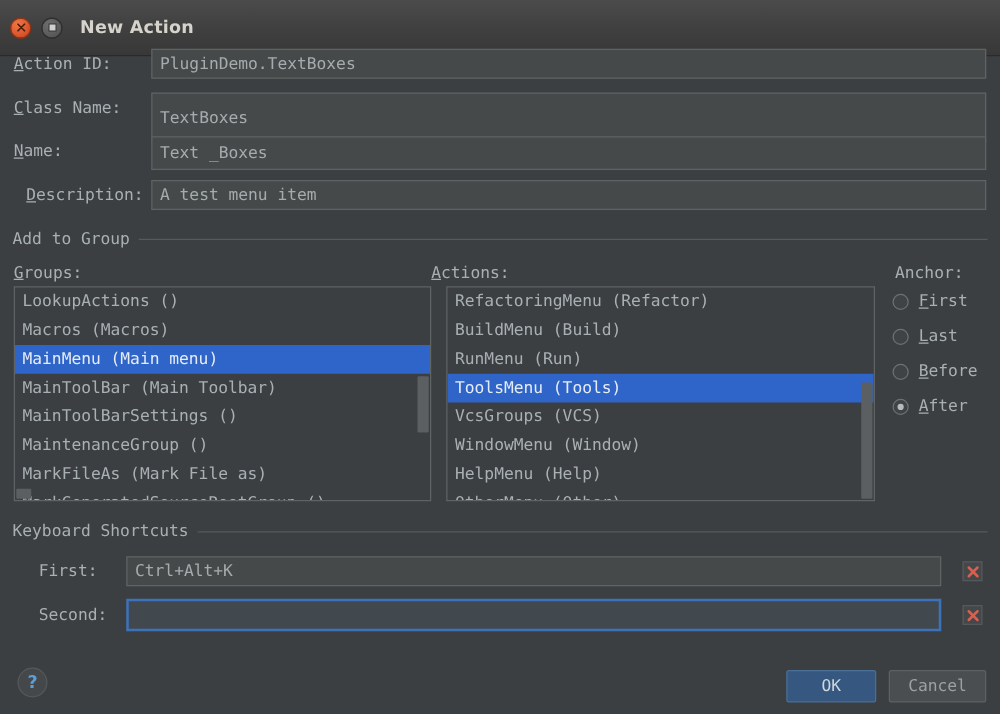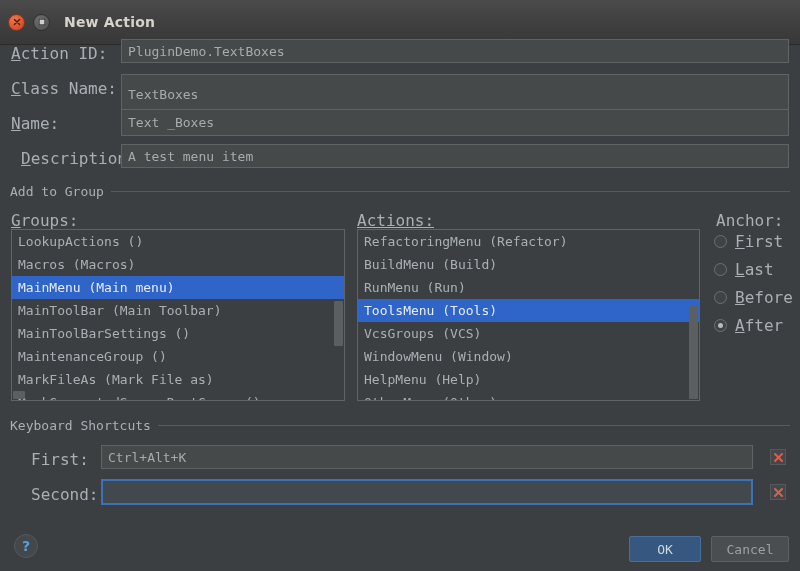--- a/index.html
+++ b/index.html
@@ -52,21 +52,21 @@
     font-family: "DejaVu Sans", sans-serif;
     font-weight: bold;
     font-size: 14px;
     color: #d6d3cc;
     letter-spacing: .2px;
   }
 
   
   .lbl {
     font-family: "DejaVu Sans Mono", monospace;
-    font-size: 16px;
+    font-size: 13px;
     color: #a9b0b4;
     white-space: nowrap;
   }
   .mn { text-decoration: underline; }
 
   .field {
     position: absolute;
     background: #45494a;
     border: 1px solid #5e6364;
     color: #a6acae;
@@ -236,21 +236,21 @@
 
   <div class="field" style="left:121px;top:39px;width:668px;height:24px;">PluginDemo.TextBoxes</div>
   <div class="field" style="left:121px;top:74px;width:668px;height:40px;">TextBoxes</div>
   <div class="field" style="left:121px;top:109px;width:668px;height:27px;">Text _Boxes</div>
   <div class="field" style="left:121px;top:144px;width:668px;height:24px;">A test menu item</div>
 
   <div class="sect-title" style="left:10px;top:184px;">Add to Group</div>
   <div class="sect-line" style="left:100px;top:191px;width:690px;"></div>
 
   <div class="lbl" style="position:absolute;left:11px;top:211px;"><span class="mn">G</span><span>roups:</span></div>
-  <div class="lbl" style="position:absolute;left:357px;top:211px;text-decoration:underline;"><span class="mn">A</span><span>ctions:</span></div>
+  <div class="lbl" style="position:absolute;left:345px;top:211px;"><span class="mn">A</span><span>ctions:</span></div>
   <div class="lbl" style="position:absolute;left:716px;top:211px;">Anchor:</div>
 
   <div class="listbox" style="left:11px;top:229px;width:334px;height:172px;">
     <div class="listrow">LookupActions ()</div>
     <div class="listrow">Macros (Macros)</div>
     <div class="listrow sel">MainMenu (Main menu)</div>
     <div class="listrow">MainToolBar (Main Toolbar)</div>
     <div class="listrow">MainToolBarSettings ()</div>
     <div class="listrow">MaintenanceGroup ()</div>
     <div class="listrow">MarkFileAs (Mark File as)</div>

